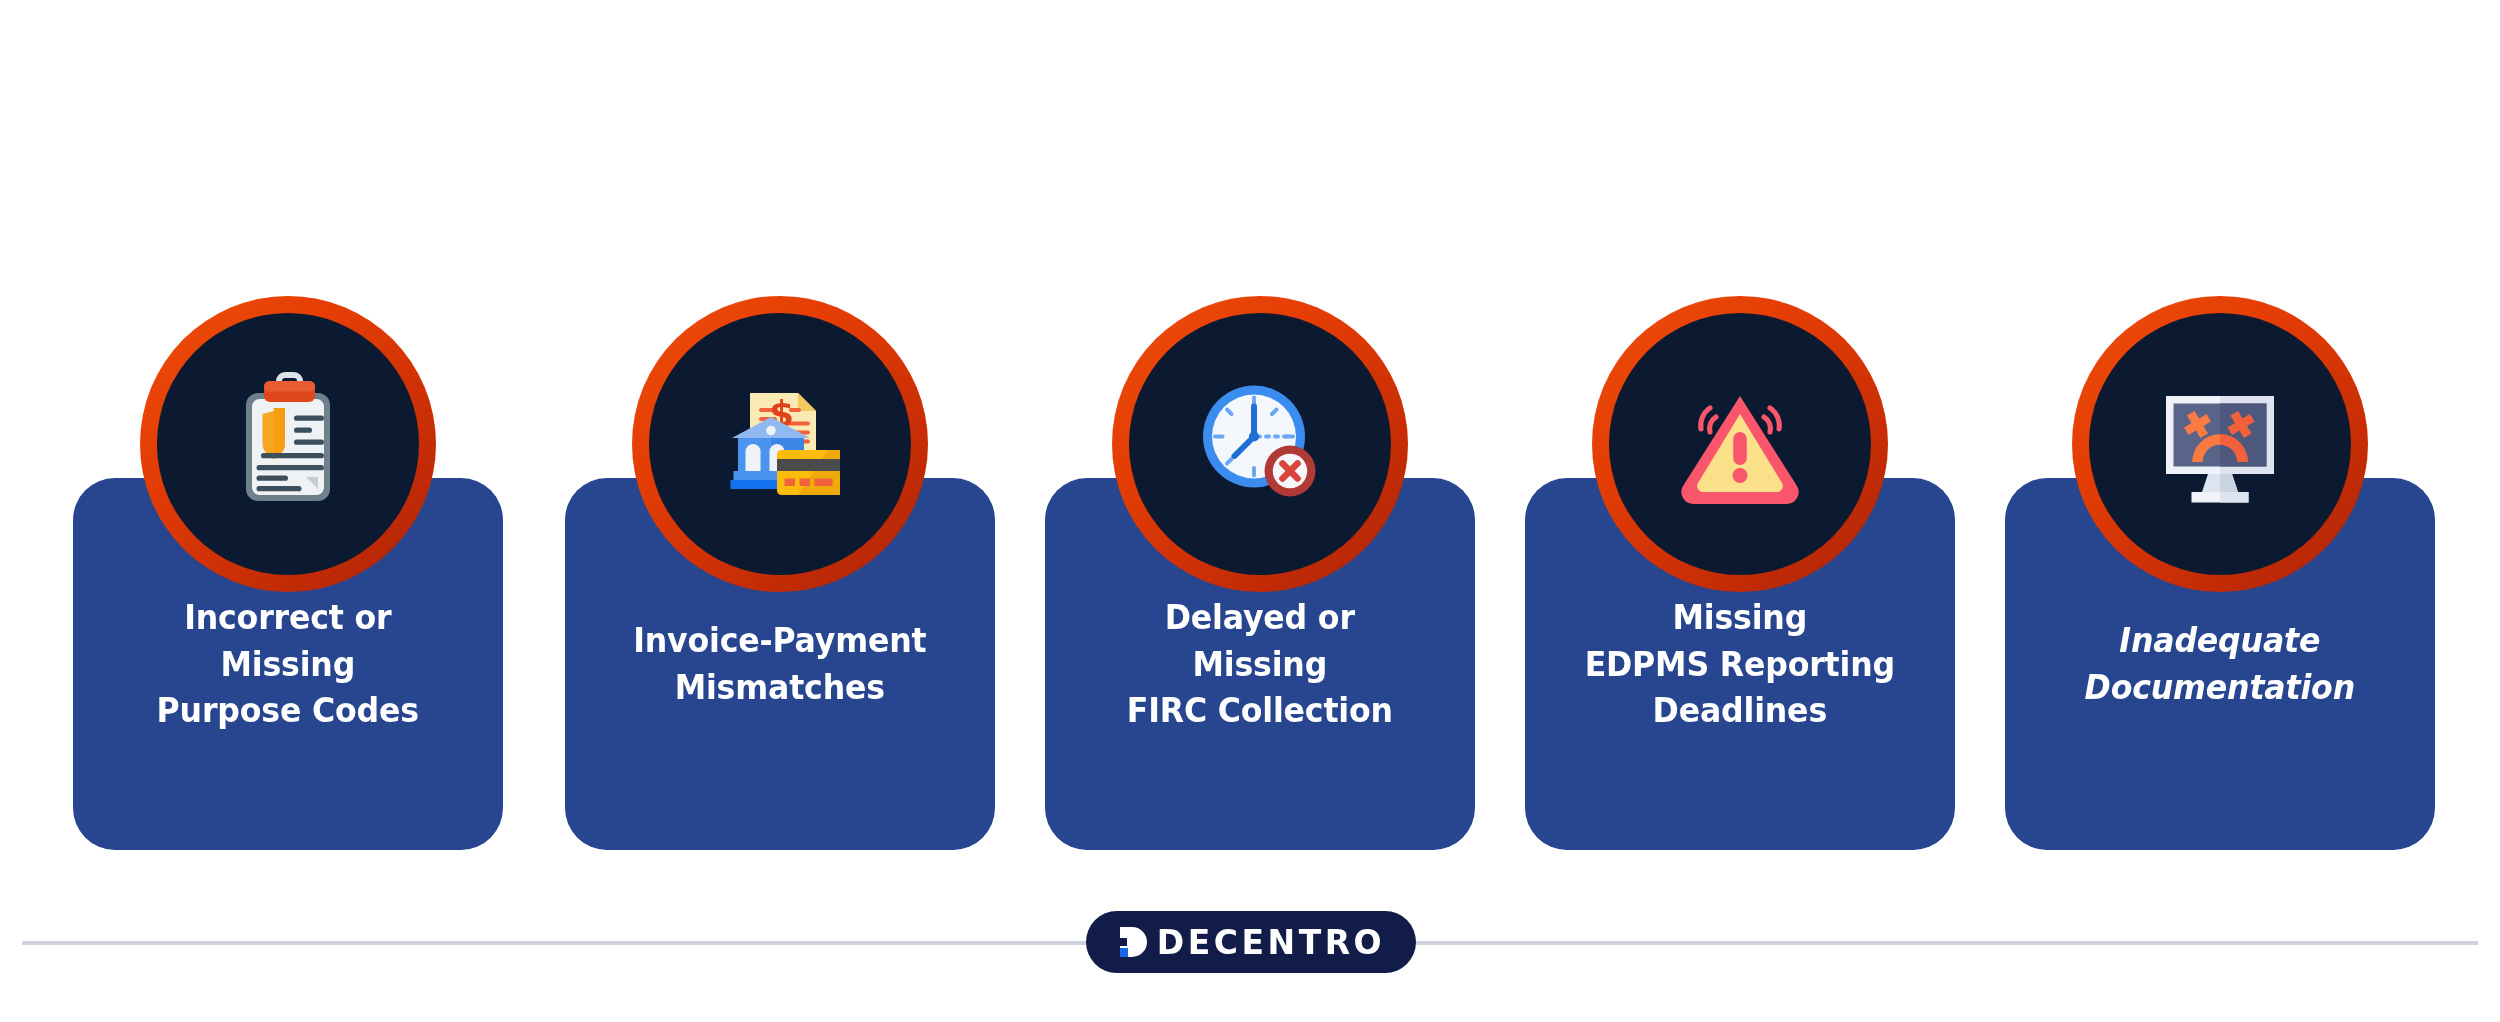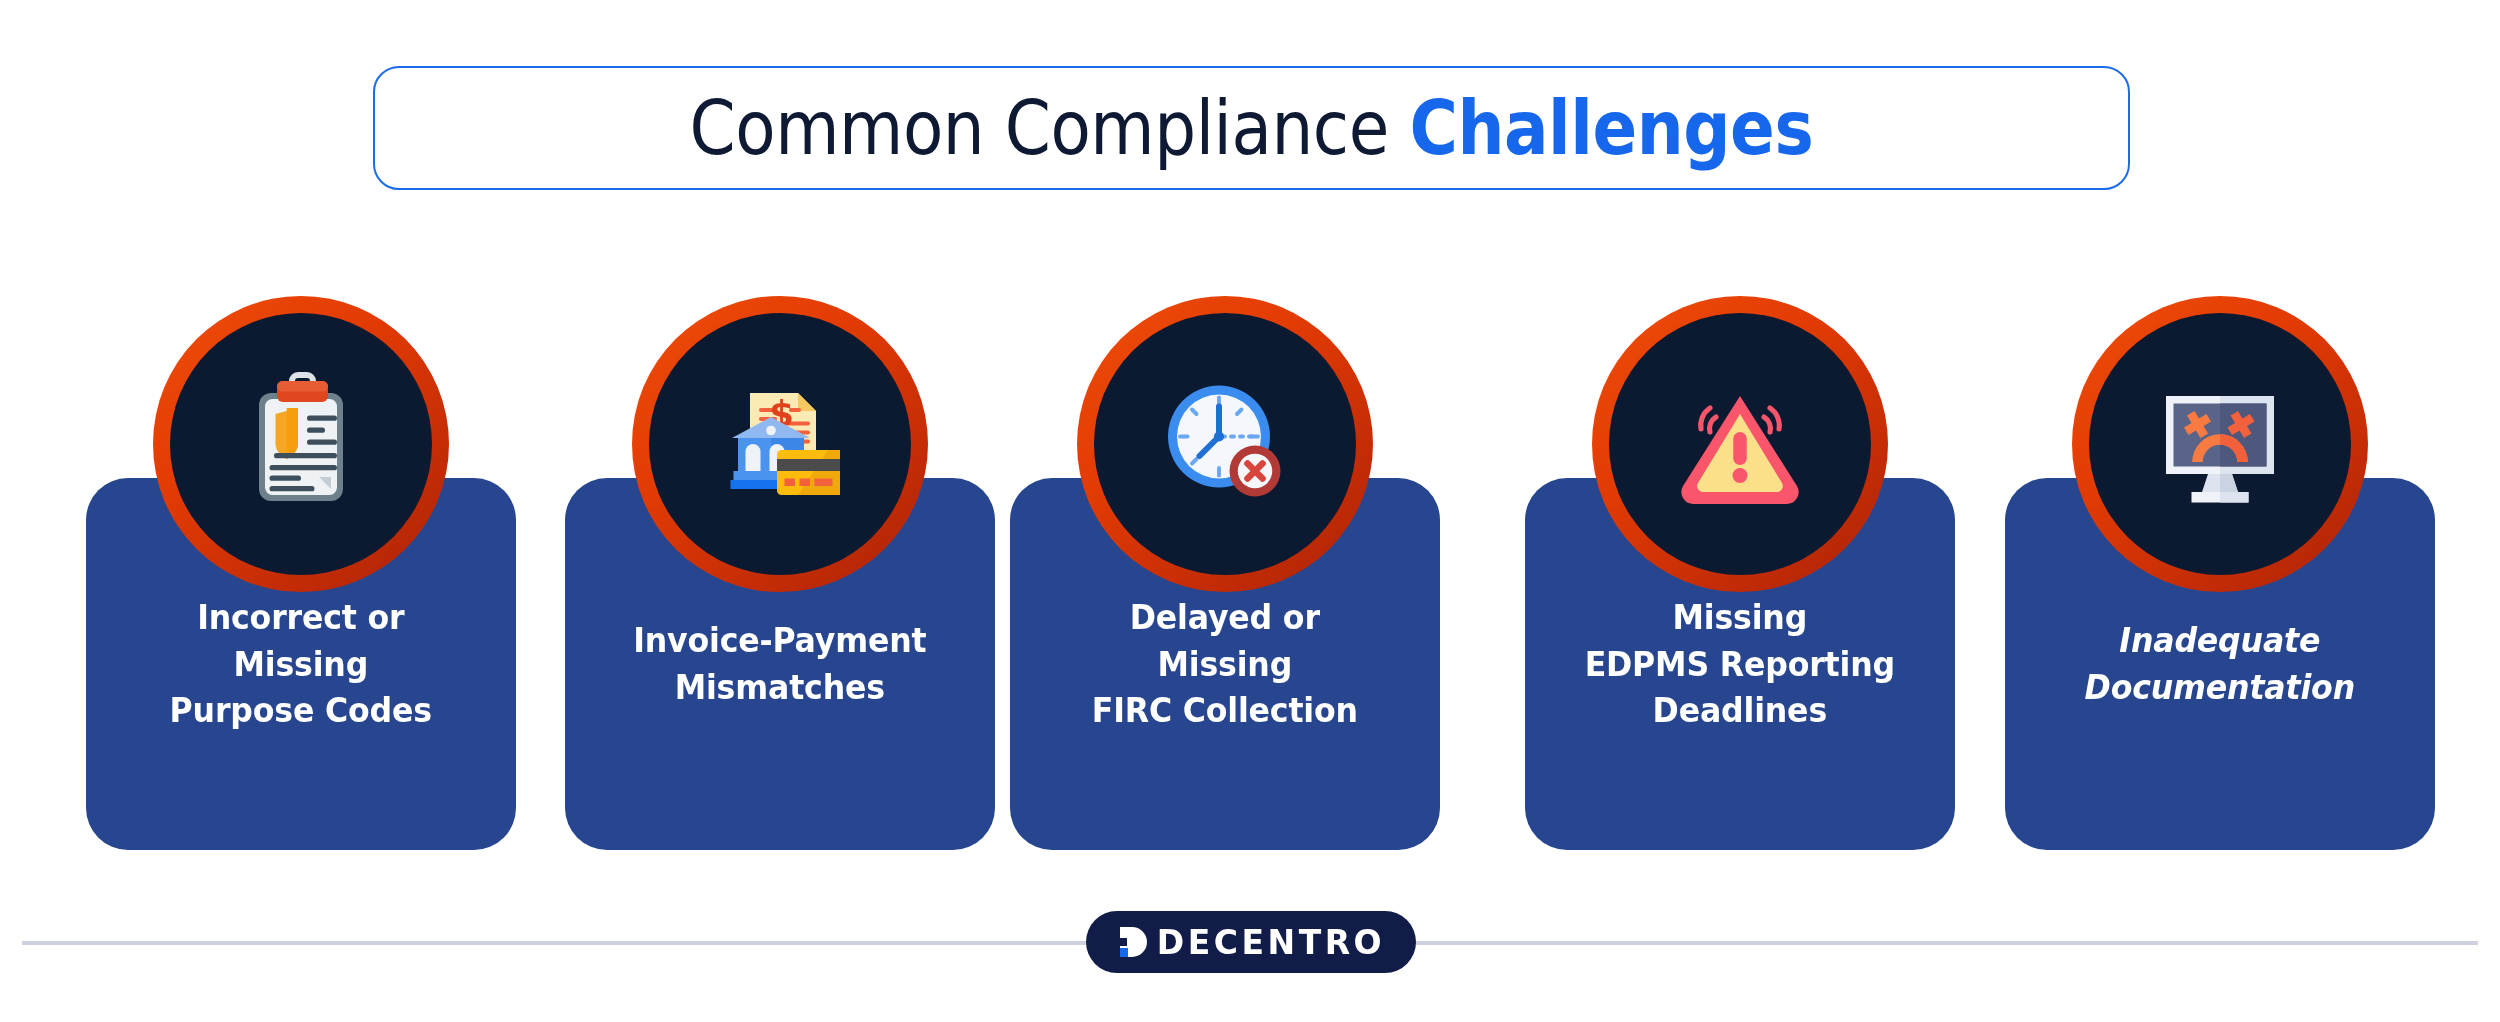--- a/index.html
+++ b/index.html
@@ -164,27 +164,24 @@
     font-weight: 700;
     letter-spacing: 3.5px;
     font-family: "DejaVu Sans", sans-serif;
   }
 </style>
 </head>
 <body>
 
 <div id="stage">
 
-  <div class="title-box">
-    <div class="title-text"><span class="title-main">Common Compliance </span><span class="title-accent">Challenges</span></div>
-  </div>
 
   <div class="cards">
 
-    <div class="card-slot" style="left:86px;">
+    <div class="card-slot" style="left:73px;">
       <div class="card-body">
         <div class="card-label">
           <span class="ln">Incorrect or</span>
           <span class="ln">Missing</span>
           <span class="ln">Purpose Codes</span>
         </div>
       </div>
       <div class="medallion">
         <div class="medallion-inner">
           <div class="icon-wrap">
@@ -243,21 +240,21 @@
               <rect x="48" y="60" width="42" height="8" fill="#4B4B4B"></rect>
               <rect x="53" y="73" width="7" height="5" fill="#F2603C"></rect>
               <rect x="63" y="73" width="7" height="5" fill="#F2603C"></rect>
               <rect x="73" y="73" width="12" height="5" fill="#F2603C"></rect>
             </svg>
           </div>
         </div>
       </div>
     </div>
 
-    <div class="card-slot" style="left:1010px;">
+    <div class="card-slot" style="left:1045px;">
       <div class="card-body">
         <div class="card-label">
           <span class="ln">Delayed or</span>
           <span class="ln">Missing</span>
           <span class="ln">FIRC Collection</span>
         </div>
       </div>
       <div class="medallion">
         <div class="medallion-inner">
           <div class="icon-wrap">

